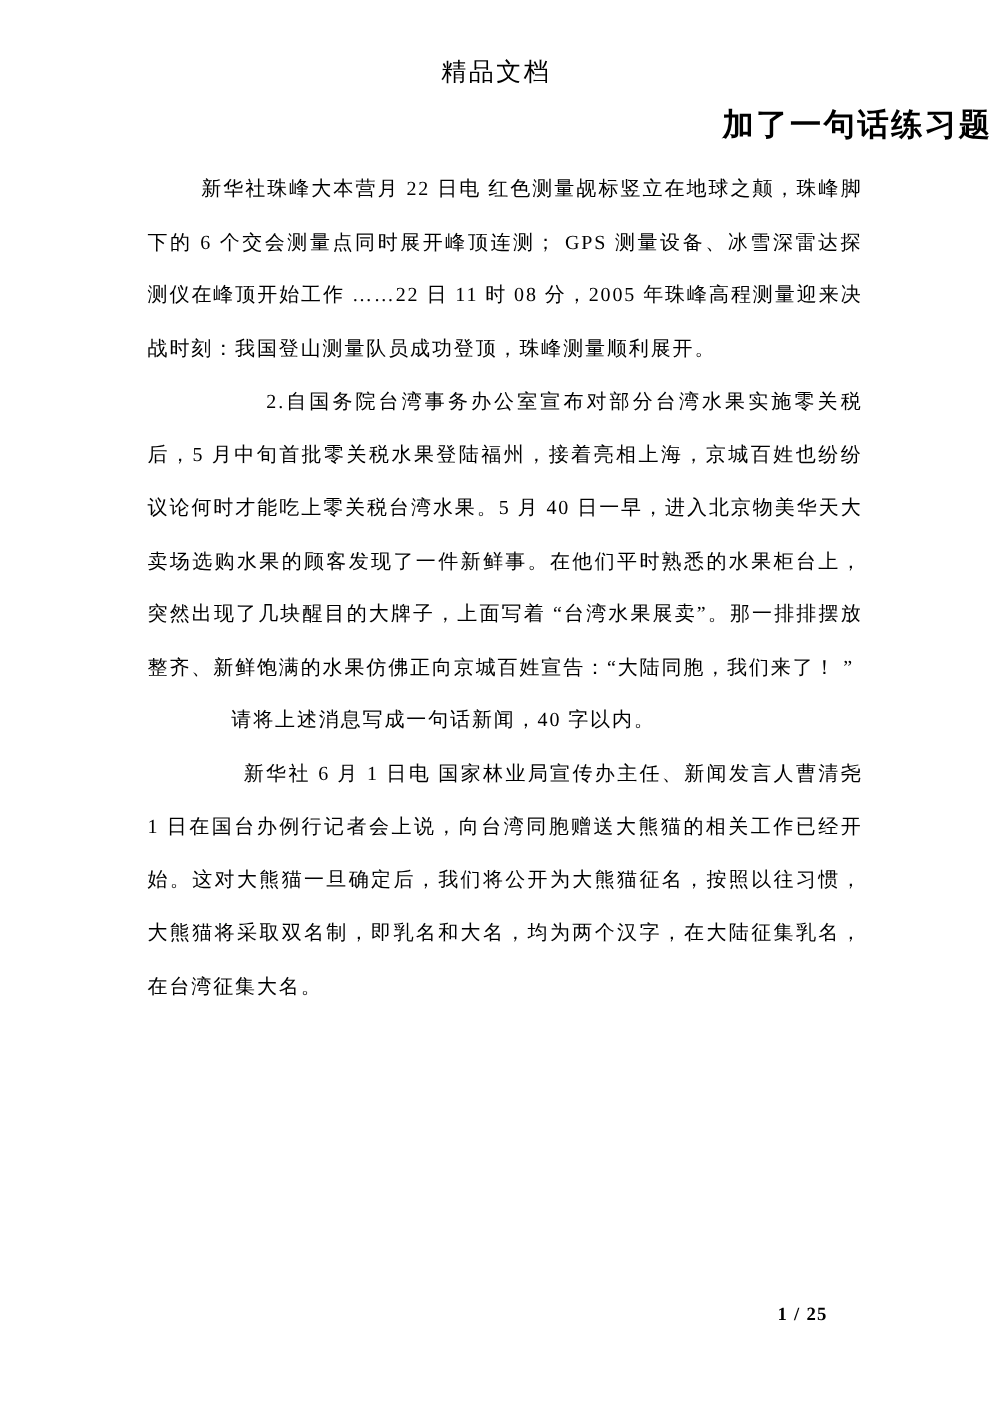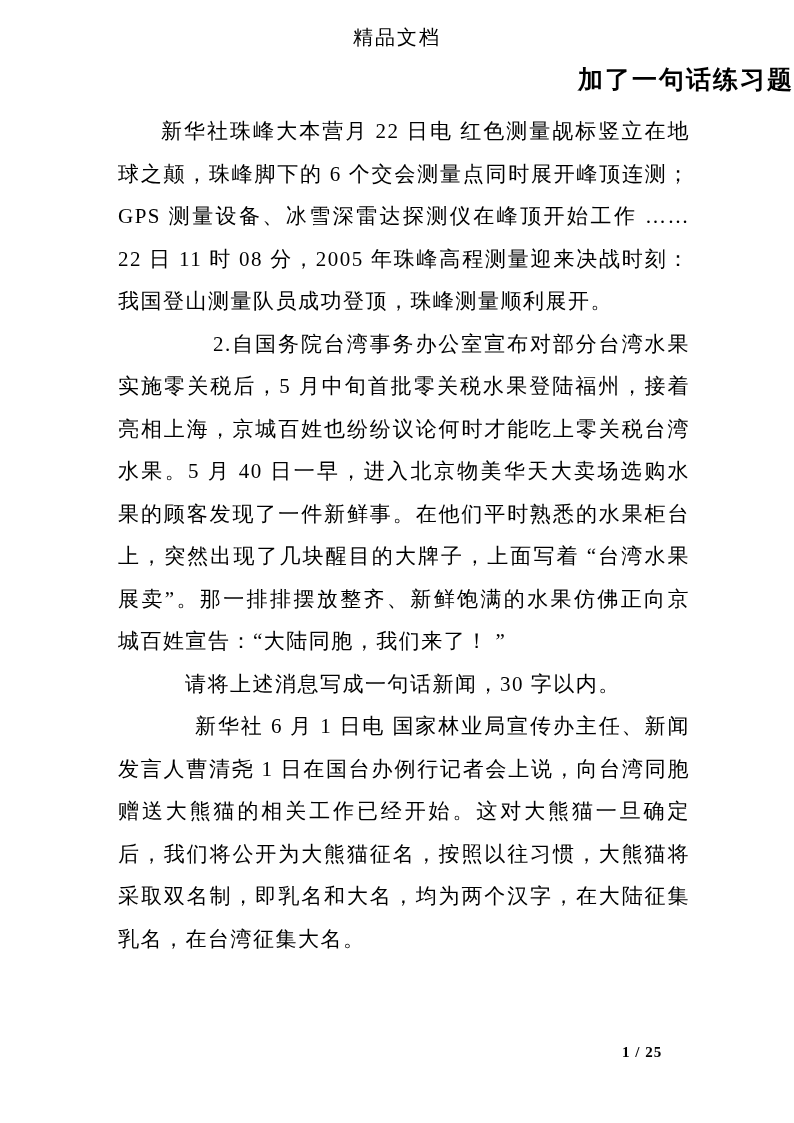--- a/index.html
+++ b/index.html
@@ -10,37 +10,37 @@
   .page {
     position: relative;
     width: 794px;
     height: 1123px;
     background: #ffffff;
     color: #000000;
     font-family: "Liberation Serif", "DejaVu Serif", serif;
     overflow: hidden;
   }
   .doc-header {
-    padding-top: 24px;
+    padding-top: 45px;
     text-align: center;
     font-size: 20px;
     line-height: 26px;
     letter-spacing: 2px;
   }
   .doc-title {
     margin: 14px 0 0 0;
     text-align: right;
     font-size: 25px;
     font-weight: bold;
     line-height: 32px;
     letter-spacing: 2px;
   }
   .doc-body {
     margin: 14px 104px 0 118px;
-    font-size: 21px;
+    font-size: 16px;
     line-height: 42.5px;
     text-align: justify;
     letter-spacing: 1.5px;
   }
   .para {
     margin: 0;
     padding: 0;
   }
   .p1 { text-indent: 43px; }
   .p2 { text-indent: 95px; }
@@ -61,19 +61,19 @@
 
 <div class="page">
 
   <div class="doc-header">精品文档</div>
 
   <h1 class="doc-title">加了一句话练习题</h1>
 
   <div class="doc-body">
     <p class="para p1">新华社珠峰大本营月 22 日电 红色测量觇标竖立在地球之颠，珠峰脚下的 6 个交会测量点同时展开峰顶连测； GPS 测量设备、冰雪深雷达探测仪在峰顶开始工作 ……22 日 11 时 08 分，2005 年珠峰高程测量迎来决战时刻：我国登山测量队员成功登顶，珠峰测量顺利展开。</p>
     <p class="para p2">2.自国务院台湾事务办公室宣布对部分台湾水果实施零关税后，5 月中旬首批零关税水果登陆福州，接着亮相上海，京城百姓也纷纷议论何时才能吃上零关税台湾水果。5 月 40 日一早，进入北京物美华天大卖场选购水果的顾客发现了一件新鲜事。在他们平时熟悉的水果柜台上，突然出现了几块醒目的大牌子，上面写着 “台湾水果展卖”。那一排排摆放整齐、新鲜饱满的水果仿佛正向京城百姓宣告：“大陆同胞，我们来了！ ”</p>
-    <p class="para p3">请将上述消息写成一句话新闻，30 字以内。</p>
+    <p class="para p3">请将上述消息写成一句话新闻，40 字以内。</p>
     <p class="para p5">新华社 6 月 1 日电 国家林业局宣传办主任、新闻发言人曹清尧 1 日在国台办例行记者会上说，向台湾同胞赠送大熊猫的相关工作已经开始。这对大熊猫一旦确定后，我们将公开为大熊猫征名，按照以往习惯，大熊猫将采取双名制，即乳名和大名，均为两个汉字，在大陆征集乳名，在台湾征集大名。</p>
   </div>
 
   <div class="page-number">1 / 25</div>
 
 </div>
 
 </body></html>

